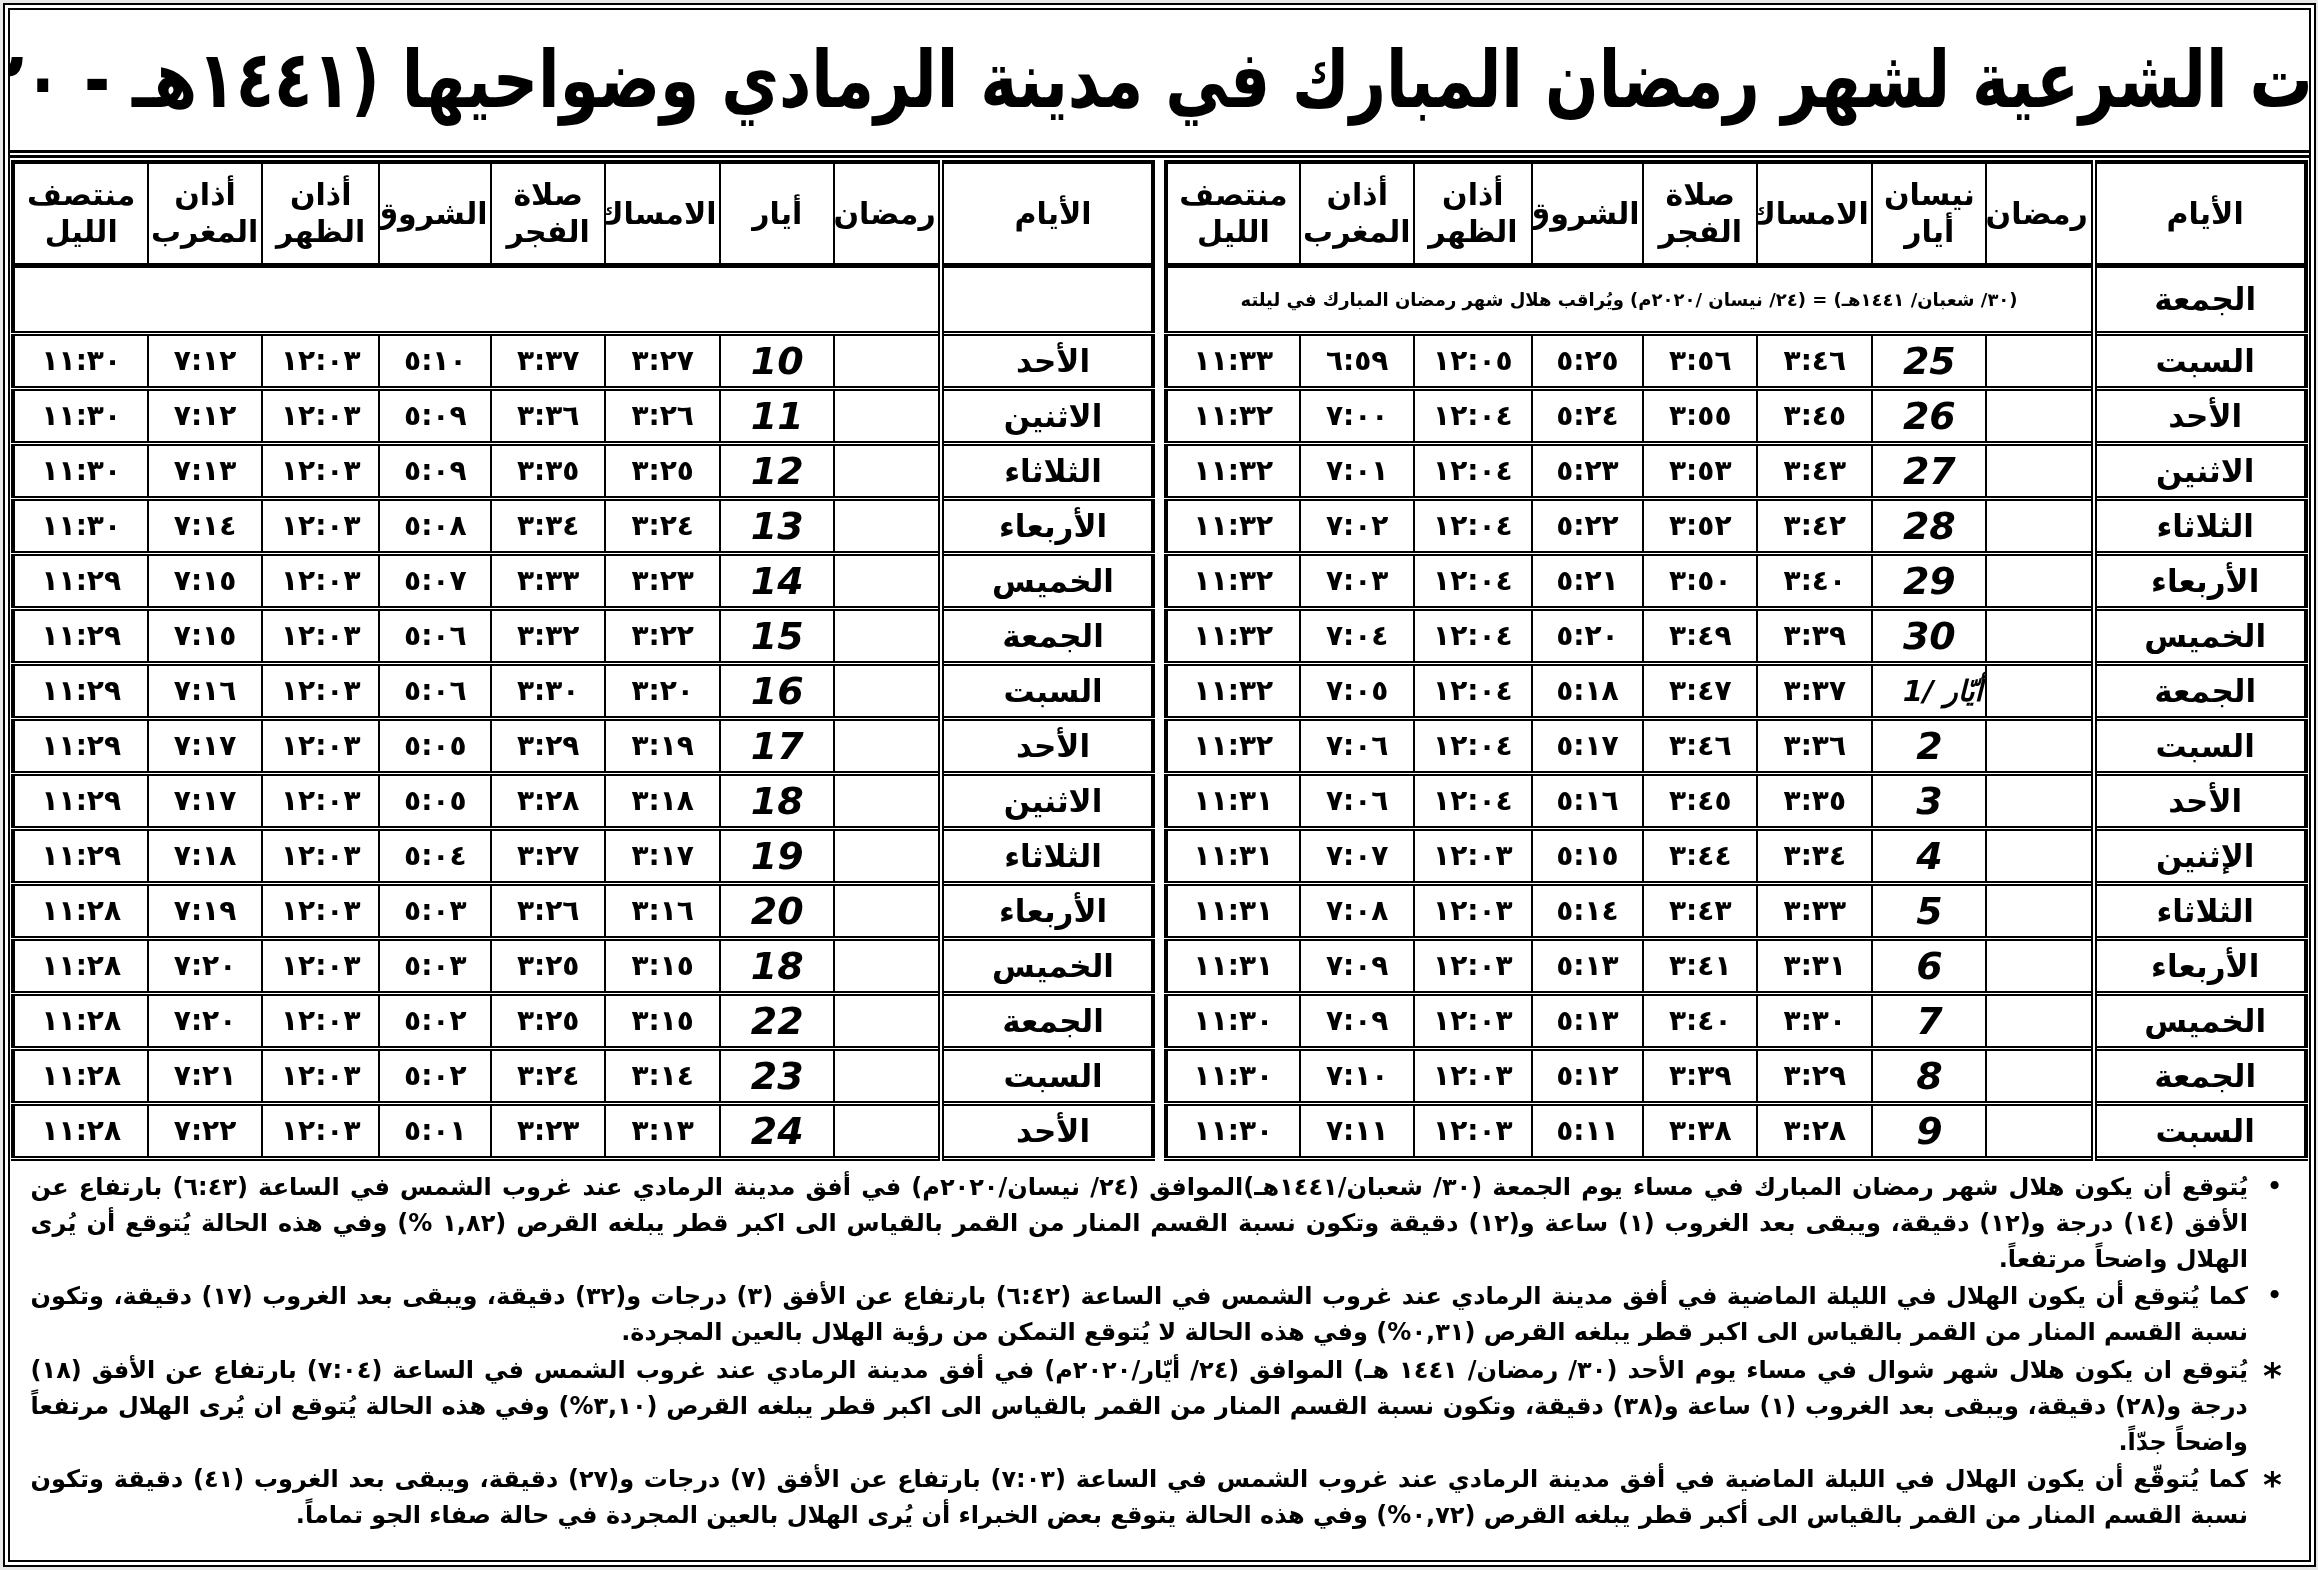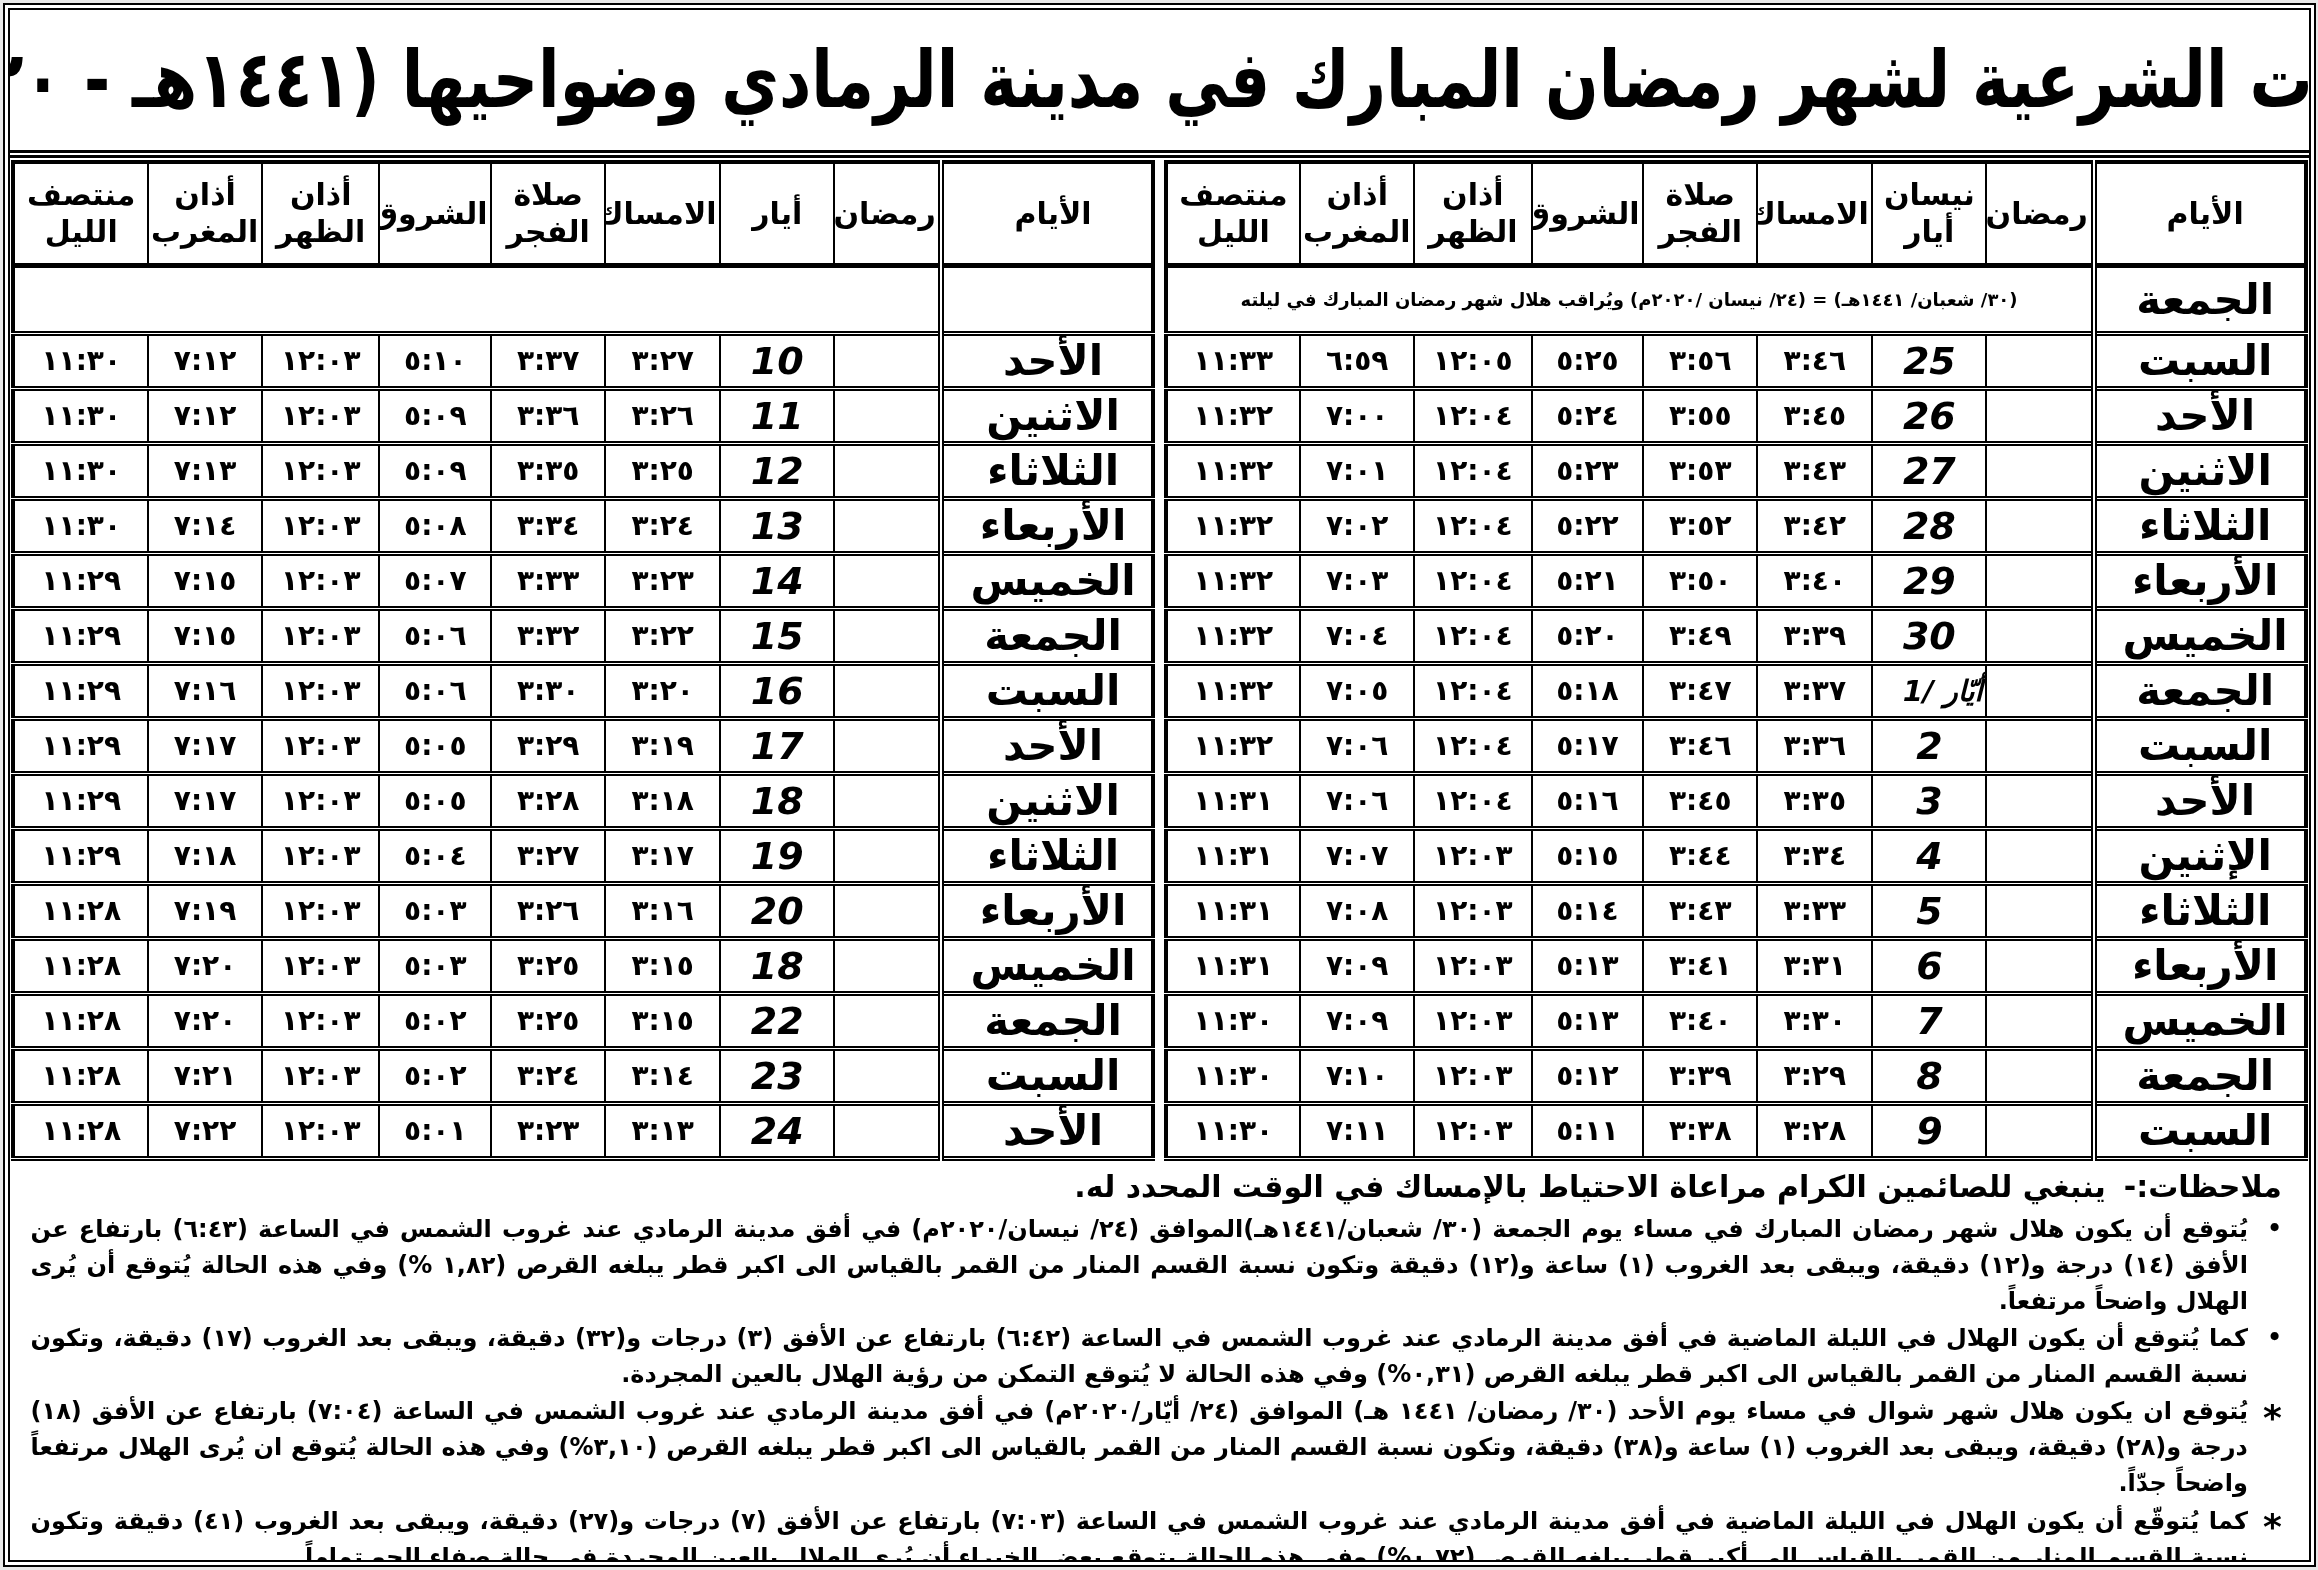--- a/index.html
+++ b/index.html
@@ -10,21 +10,21 @@
   .page-title{font-size:63px;font-weight:bold;white-space:nowrap;letter-spacing:-0.7px;transform:scaleY(1.25);}
   .tables-band{flex:0 0 auto;display:flex;flex-direction:row;gap:8.2px;padding:2.1px 1.4px 1.4px 1.4px;}
   table.times{border-collapse:collapse;table-layout:fixed;width:1147px;border:4.1px solid #000;background:#fff;}
   table.times th,table.times td{border:2.1px solid #000;text-align:center;vertical-align:middle;overflow:hidden;padding:0 2.7px;}
   table.times thead tr{height:103px;}
   table.times thead th{font-size:30px;font-weight:bold;white-space:pre-line;line-height:1.25;border-bottom:5.5px solid #000;}
   table.times tbody tr{height:55px;}
   table.times tbody tr.note-row{height:68px;}
   table.times tbody td{border-bottom:5.5px double #000;}
   table.times td:first-child,table.times th:first-child{border-left:6.8px double #000;padding-left:13px;}
-  td.day{font-size:42px;font-weight:bold;}
+  td.day{font-size:31px;font-weight:bold;}
   td.time{font-size:28px;font-weight:bold;letter-spacing:0.7px;}
   td.date{font-size:38px;font-weight:bold;font-style:italic;direction:ltr;font-family:"DejaVu Sans",sans-serif;}
   td.date.mixed{font-size:29px;text-align:right;}
   td.note{font-size:18px;font-weight:bold;letter-spacing:-0.3px;}
   .notes-band{flex:1 1 auto;padding:6.8px 23px 0 20.5px;direction:rtl;}
   .notes-heading{font-size:30px;font-weight:bold;text-align:right;margin:0 4.1px 6.8px 0;}
   .notes-heading .lbl{margin-left:18px;}
   .note-item{position:relative;padding-right:38px;font-size:24px;font-weight:bold;line-height:1.5;text-align:justify;margin-bottom:1.4px;}
   .note-item .marker{position:absolute;right:4.1px;top:0;font-size:23px;}
   .note-item .marker.star{font-size:36px;top:-2.7px;}
@@ -440,23 +440,20 @@
               <td class="time">٥:٠١</td>
               <td class="time">١٢:٠٣</td>
               <td class="time">٧:٢٢</td>
               <td class="time">١١:٢٨</td>
             </tr>
           </tbody>
       </table>
     </div>
 
     <div class="notes-band">
-      <div class="notes-heading">
-        <span class="lbl">ملاحظات:-</span><span>ينبغي للصائمين الكرام مراعاة الاحتياط بالإمساك في الوقت المحدد له.</span>
-      </div>
       <div id="notes-list">
           <div class="note-item"><span class="marker">•</span><span class="ntext">يُتوقع أن يكون هلال شهر رمضان المبارك في مساء يوم الجمعة (٣٠/ شعبان/١٤٤١هـ)الموافق (٢٤/ نيسان/٢٠٢٠م) في أفق مدينة الرمادي عند غروب الشمس في الساعة (٦:٤٣) بارتفاع عن الأفق (١٤) درجة و(١٢) دقيقة، ويبقى بعد الغروب (١) ساعة و(١٢) دقيقة وتكون نسبة القسم المنار من القمر بالقياس الى اكبر قطر يبلغه القرص (١,٨٢ %) وفي هذه الحالة يُتوقع أن يُرى الهلال واضحاً مرتفعاً.</span></div>
           <div class="note-item"><span class="marker">•</span><span class="ntext">كما يُتوقع أن يكون الهلال في الليلة الماضية في أفق مدينة الرمادي عند غروب الشمس في الساعة (٦:٤٢) بارتفاع عن الأفق (٣) درجات و(٣٢) دقيقة، ويبقى بعد الغروب (١٧) دقيقة، وتكون نسبة القسم المنار من القمر بالقياس الى اكبر قطر يبلغه القرص (٠,٣١%) وفي هذه الحالة لا يُتوقع التمكن من رؤية الهلال بالعين المجردة.</span></div>
           <div class="note-item"><span class="marker star">*</span><span class="ntext">يُتوقع ان يكون هلال شهر شوال في مساء يوم الأحد (٣٠/ رمضان/ ١٤٤١ هـ) الموافق (٢٤/ أيّار/٢٠٢٠م) في أفق مدينة الرمادي عند غروب الشمس في الساعة (٧:٠٤) بارتفاع عن الأفق (١٨) درجة و(٢٨) دقيقة،  ويبقى بعد الغروب (١) ساعة و(٣٨) دقيقة، وتكون نسبة القسم المنار من القمر بالقياس الى اكبر قطر يبلغه القرص (٣,١٠%) وفي هذه الحالة يُتوقع ان يُرى الهلال مرتفعاً واضحاً جدّاً.</span></div>
           <div class="note-item"><span class="marker star">*</span><span class="ntext">كما يُتوقّع أن يكون الهلال في الليلة الماضية في أفق مدينة الرمادي عند غروب الشمس في الساعة (٧:٠٣) بارتفاع عن الأفق (٧) درجات و(٢٧) دقيقة، ويبقى بعد الغروب (٤١) دقيقة وتكون نسبة القسم المنار من القمر بالقياس الى أكبر قطر يبلغه القرص (٠,٧٢%) وفي هذه الحالة يتوقع بعض الخبراء أن يُرى الهلال بالعين المجردة في حالة صفاء الجو تماماً.</span></div>
         </div>
     </div>
 
   </div>
 </div>

